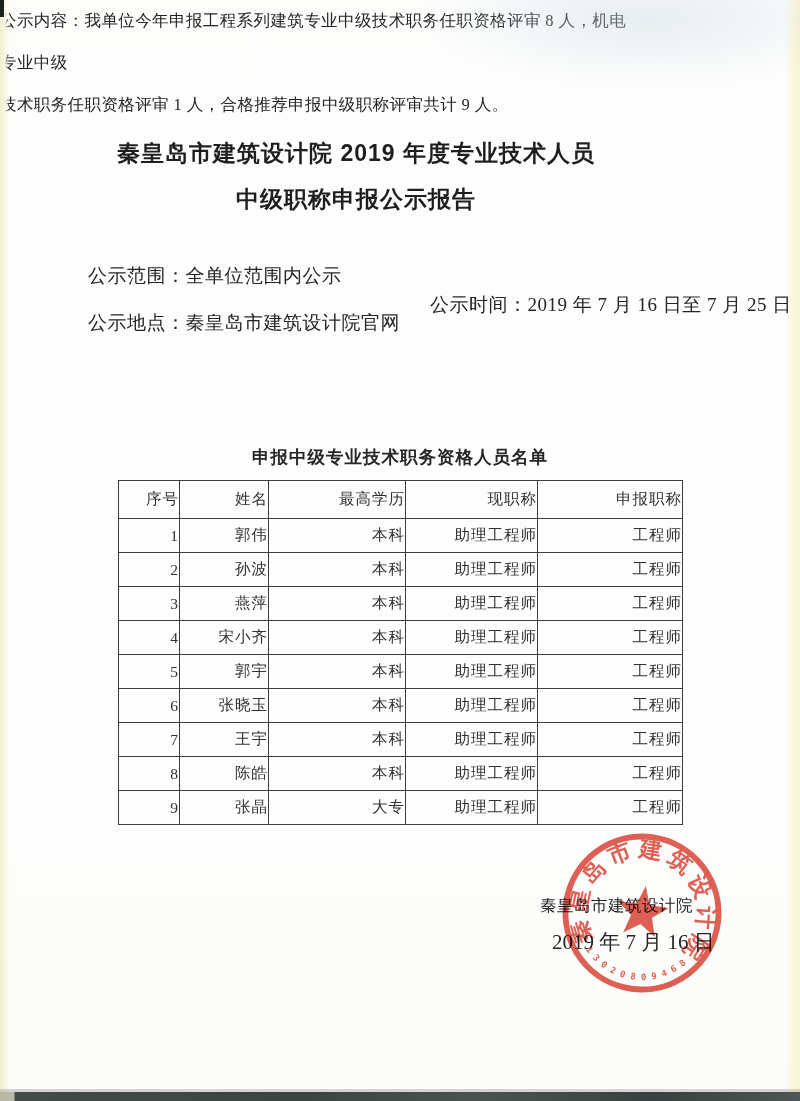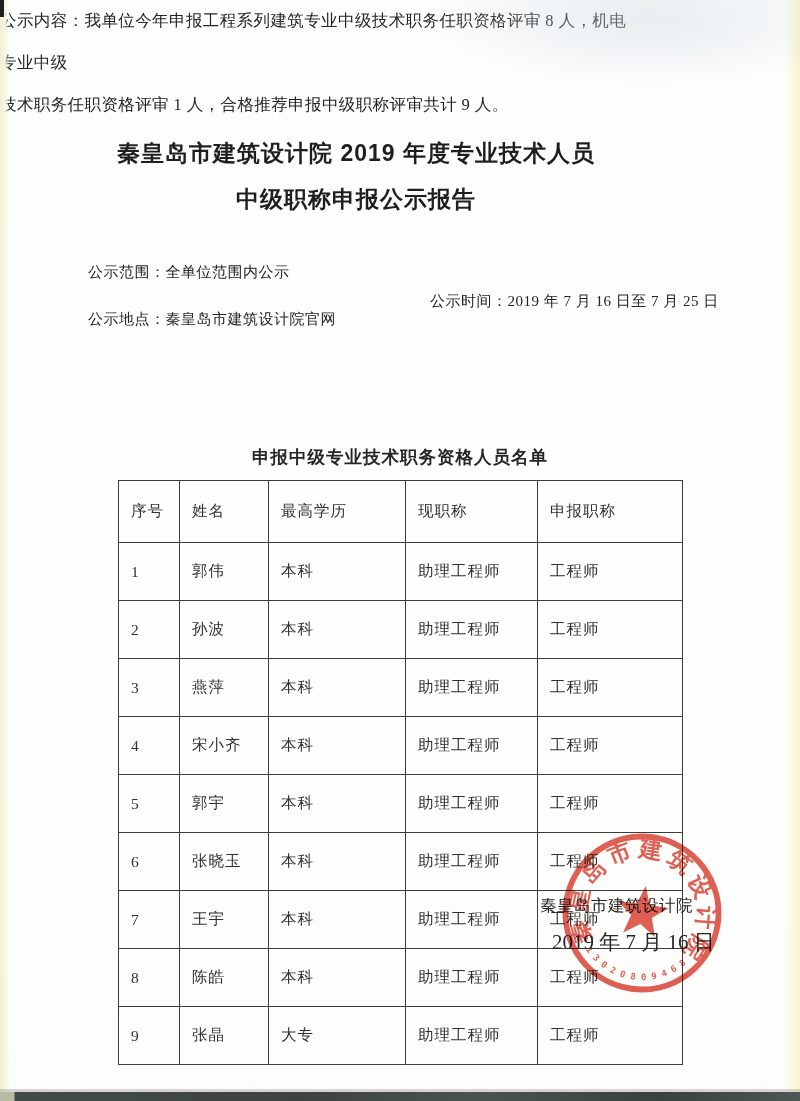--- a/index.html
+++ b/index.html
@@ -20,34 +20,34 @@
   .corner-mark{position:absolute;left:0;top:0;width:4px;height:17px;background:#1c1f1c;}
   .top-noise{position:absolute;top:0;left:420px;width:380px;height:90px;
     background:radial-gradient(ellipse at 60% 20%,rgba(205,218,228,.45),rgba(255,255,255,0) 70%);}
   .bottom-bar{position:absolute;left:0;bottom:0;width:800px;height:9px;
     background:linear-gradient(90deg,#b9b9a6 0px,#b9b9a6 14px,#434b49 15px,#3c4341 38%,#4b5351 60%,#394140 82%,#4e5654 100%);}
   .bottom-shadow{position:absolute;left:0;bottom:9px;width:800px;height:3px;background:rgba(90,95,92,.25);}
 
   .title{position:absolute;top:130px;left:0;width:712px;text-align:center;
     font-family:"Liberation Sans","DejaVu Sans",sans-serif;
     font-weight:700;font-size:23px;line-height:46px;color:#1e1e1e;letter-spacing:1px;margin:0;}
-  .meta-line{position:absolute;font-size:15px;letter-spacing:.5px;white-space:nowrap;}
+  .meta-line{position:absolute;font-size:19px;letter-spacing:.5px;white-space:nowrap;}
   .m-scope{top:263px;left:88px;}
   .m-time{top:269px;left:430px;margin-top:23px;}
   .m-place{top:303px;left:88px;margin-top:7px;}
   .m-content{top:349px;left:88px;width:628px;line-height:42px;font-size:16.5px;letter-spacing:.4px;}
 
   .tbl-caption{position:absolute;top:445px;left:0;width:800px;text-align:center;
     font-size:17.5px;font-weight:700;letter-spacing:1px;color:#262626;}
   table.roster{position:absolute;top:480px;left:118px;width:564px;
     border-collapse:collapse;table-layout:fixed;
     font-size:15.5px;color:#303030;}
   table.roster th,table.roster td{
-    border:1.8px solid #3c3c3c;text-align:left;vertical-align:middle;
-    padding:12px;font-weight:400;letter-spacing:1px;}
+    border:1.8px solid #3c3c3c;text-align:right;vertical-align:middle;
+    padding:0;font-weight:400;letter-spacing:1px;}
   table.roster thead th{height:37px;}
   table.roster tbody td{height:33px;}
 
   .sig-org{position:absolute;top:895px;left:540px;width:156px;font-size:16.5px;
     letter-spacing:.5px;white-space:nowrap;color:#262626;}
   .sig-date{position:absolute;top:928px;left:552px;font-size:21px;white-space:nowrap;color:#262626;}
 
   .seal{position:absolute;left:556px;top:828px;width:172px;height:170px;
     transform:rotate(8deg);opacity:.88;mix-blend-mode:multiply;color:#dc4a3c;}
   .seal svg{width:100%;height:100%;}

